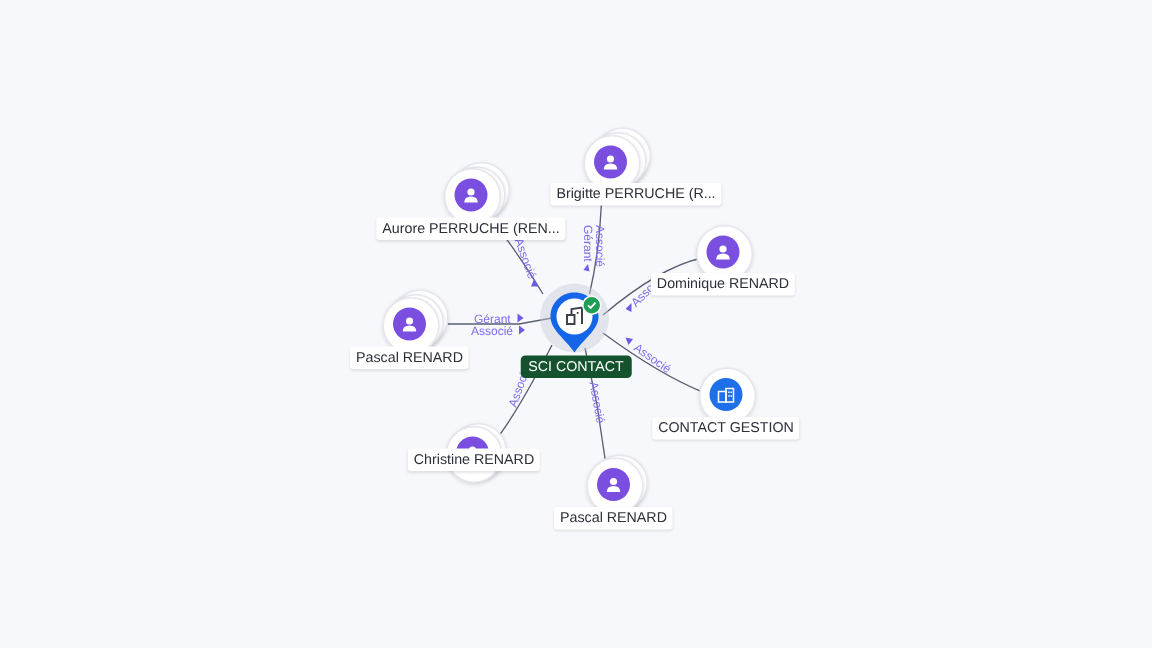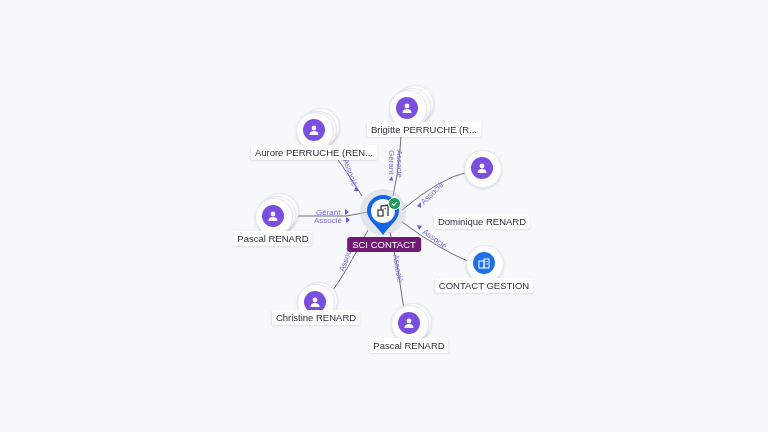--- a/index.html
+++ b/index.html
@@ -32,21 +32,21 @@
     .label {
       position: absolute; white-space: nowrap;
       background: #ffffff; color: #2d2f3a;
       font-size: 9.5px; line-height: 13px;
       padding: 1px 4px; border-radius: 2px;
       box-shadow: 0 1px 2px rgba(0,0,0,0.10);
       transform: translateX(-50%);
     }
     .center-label {
       position: absolute; white-space: nowrap;
-      background: #701a75; color: #ffffff;
+      background: #14532d; color: #ffffff;
       font-size: 9.5px; line-height: 13px;
       padding: 1px 5px; border-radius: 3px;
       transform: translateX(-50%);
     }
     .check-badge {
       position: absolute; width: 11px; height: 11px; border-radius: 50%;
       background: #1e9e57; border: 1px solid #ffffff;
       display: flex; align-items: center; justify-content: center;
     }
   </style>
@@ -112,21 +112,21 @@
 </div>
 
 <div class="node" style="left:0;top:0;">
   <div class="halo" style="left:464px;top:150px;"></div>
   <div class="person-circle" style="left:471px;top:157px;">
     <svg width="12" height="12" viewBox="0 0 12 12">
         <circle cx="6" cy="4" r="2.4" fill="#fff"></circle>
         <path d="M1.5,11 Q1.5,7 6,7 Q10.5,7 10.5,11 Z" fill="#fff"></path>
       </svg>
   </div>
-  <div class="label" style="left:482px;top:182px;margin-top:32px;">Dominique RENARD</div>
+  <div class="label" style="left:482px;top:182px;">Dominique RENARD</div>
 </div>
 
 <div class="node" style="left:0;top:0;">
   <div class="halo" style="left:261px;top:193px;"></div>
   <div class="halo" style="left:258px;top:196px;"></div>
   <div class="halo" style="left:255px;top:198px;"></div>
   <div class="person-circle" style="left:262px;top:205px;">
     <svg width="12" height="12" viewBox="0 0 12 12">
         <circle cx="6" cy="4" r="2.4" fill="#fff"></circle>
         <path d="M1.5,11 Q1.5,7 6,7 Q10.5,7 10.5,11 Z" fill="#fff"></path>
@@ -152,21 +152,21 @@
 
 <div class="node" style="left:0;top:0;">
   <div class="halo" style="left:300px;top:282px;"></div>
   <div class="halo" style="left:297px;top:284px;"></div>
   <div class="person-circle" style="left:304px;top:291px;">
     <svg width="12" height="12" viewBox="0 0 12 12">
         <circle cx="6" cy="4" r="2.4" fill="#fff"></circle>
         <path d="M1.5,11 Q1.5,7 6,7 Q10.5,7 10.5,11 Z" fill="#fff"></path>
       </svg>
   </div>
-  <div class="label" style="left:316px;top:310px;">Christine RENARD</div>
+  <div class="label" style="left:316px;top:299px;">Christine RENARD</div>
 </div>
 
 <div class="node" style="left:0;top:0;">
   <div class="halo" style="left:394px;top:303px;"></div>
   <div class="halo" style="left:391px;top:305px;"></div>
   <div class="person-circle" style="left:398px;top:312px;">
     <svg width="12" height="12" viewBox="0 0 12 12">
         <circle cx="6" cy="4" r="2.4" fill="#fff"></circle>
         <path d="M1.5,11 Q1.5,7 6,7 Q10.5,7 10.5,11 Z" fill="#fff"></path>
       </svg>

